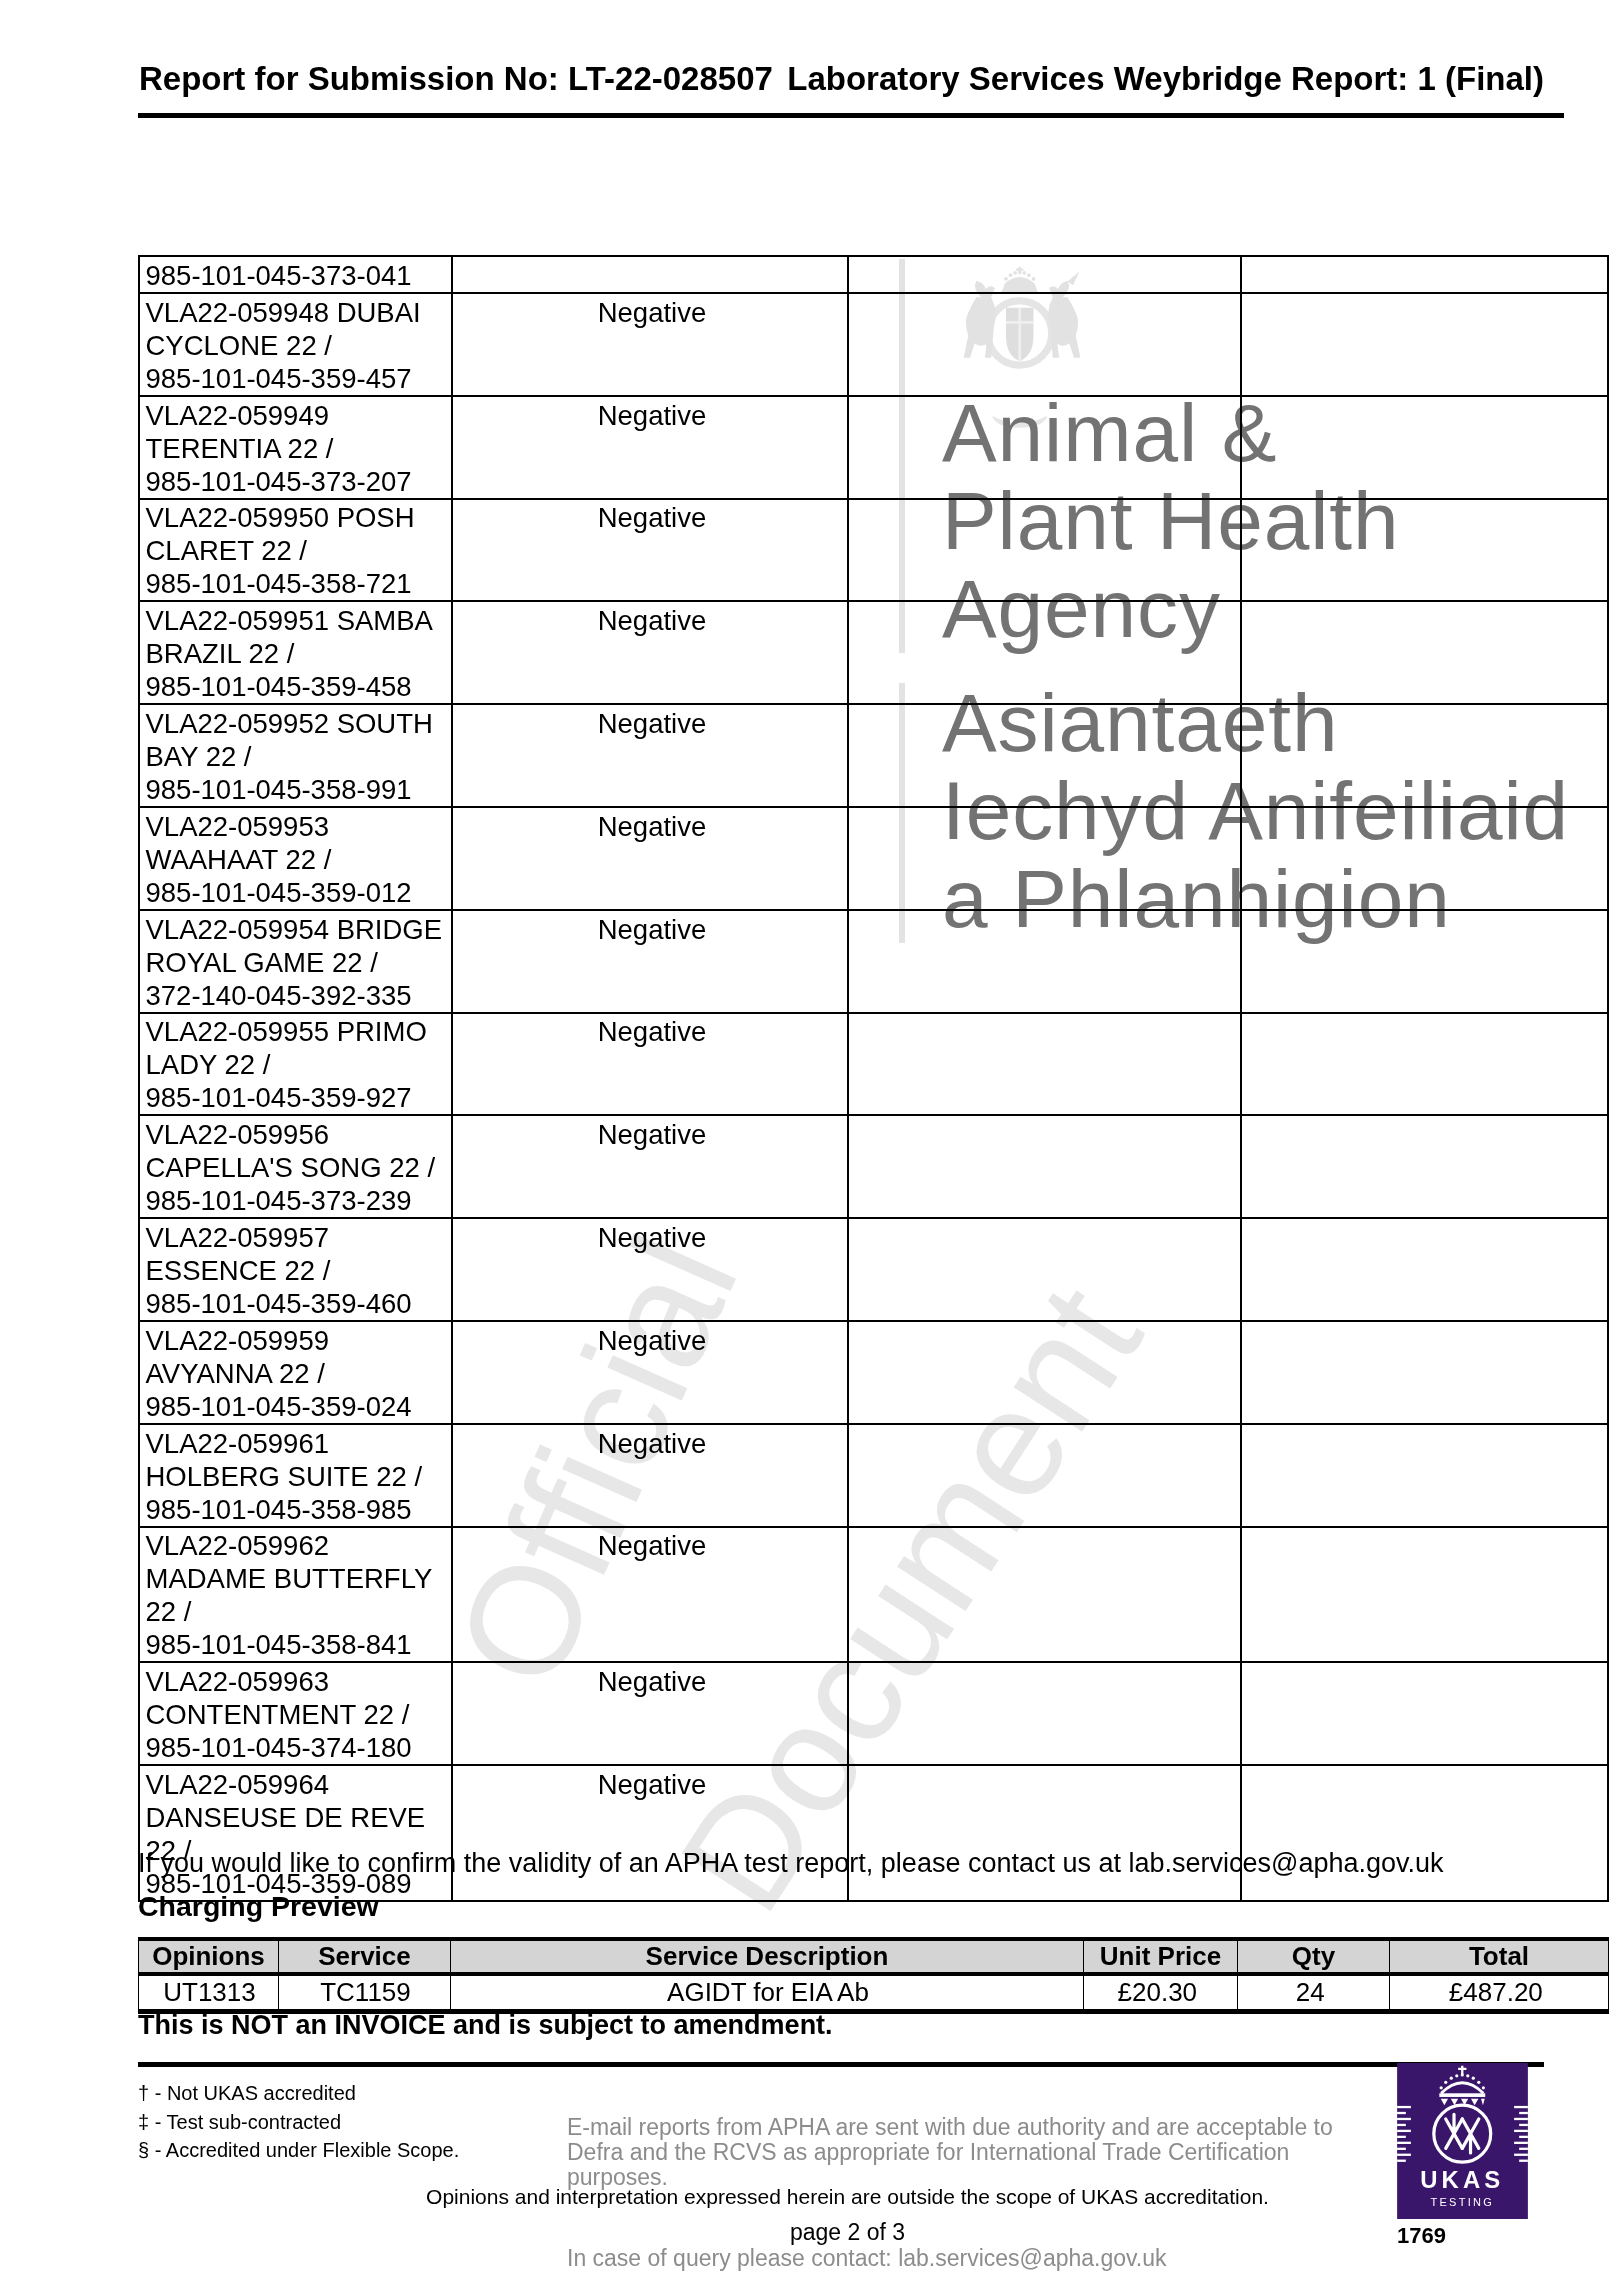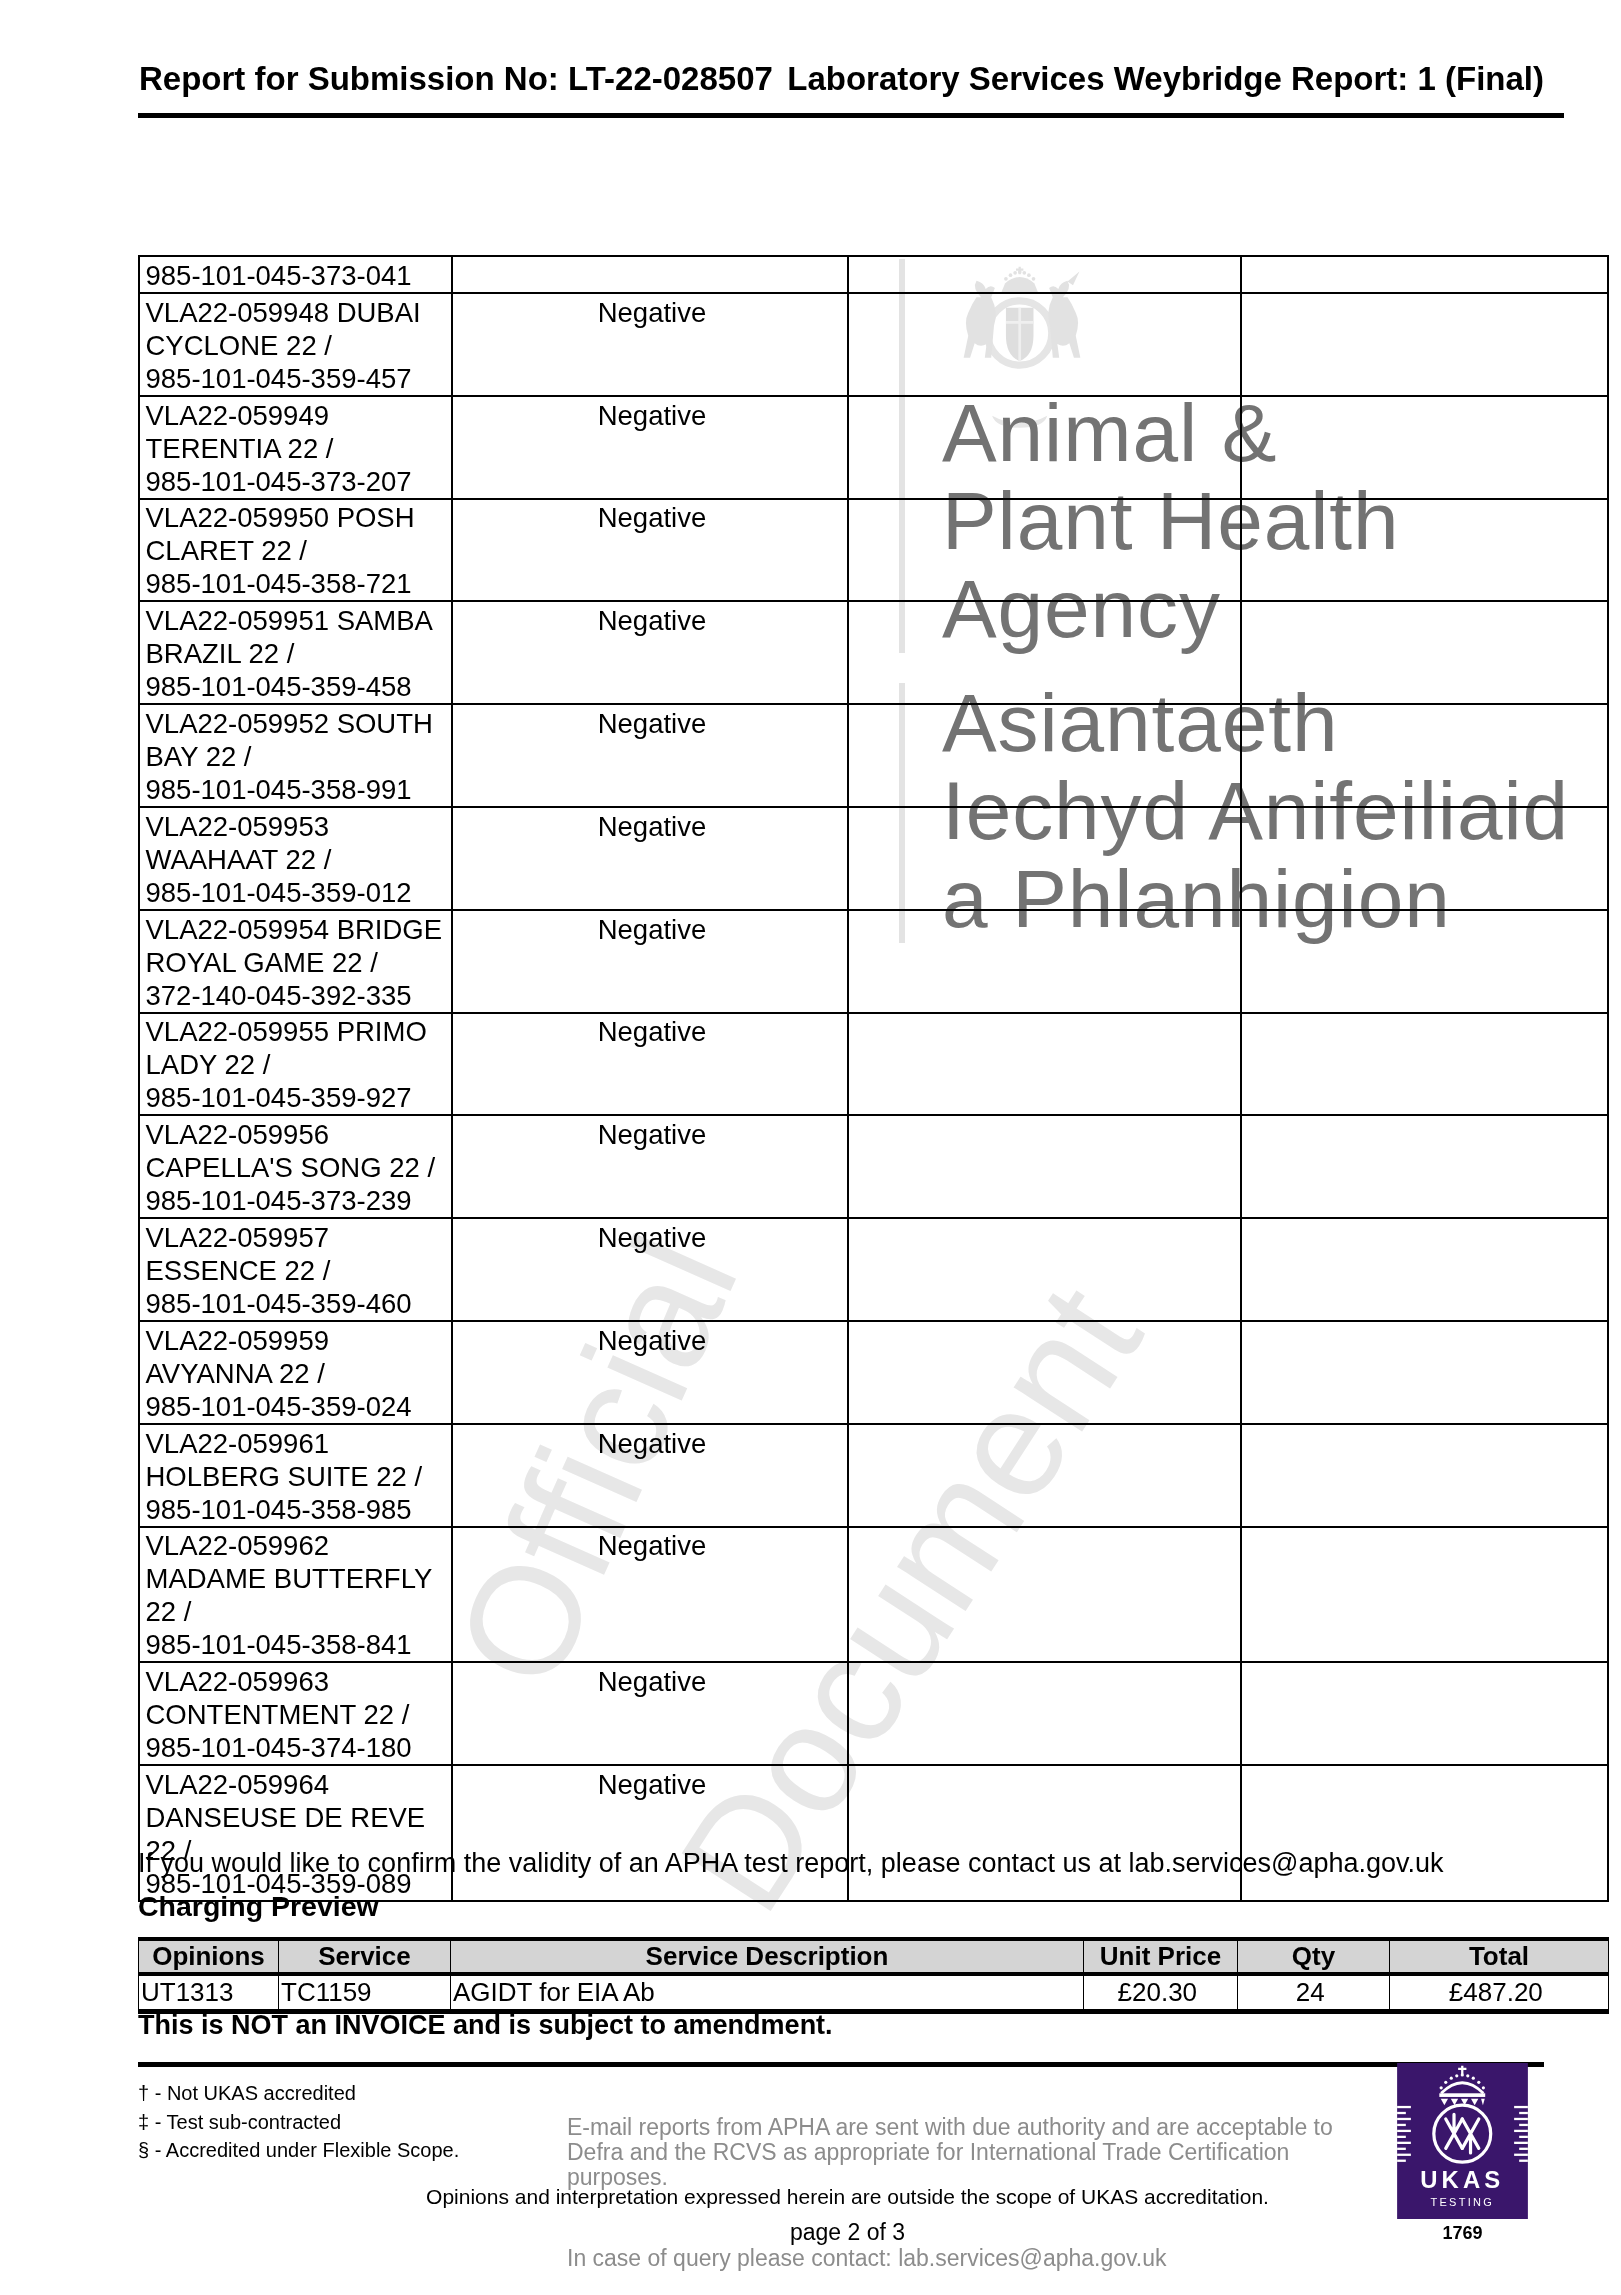--- a/index.html
+++ b/index.html
@@ -49,34 +49,34 @@
   }
   table.charging th {
     background:#d4d4d4; border:1.8px solid #000;
     border-top:4.1px solid #000; border-bottom:4.1px solid #000;
     height:26px; font-size:26px; font-weight:bold; text-align:center; vertical-align:middle;
   }
   table.charging td {
     border:1.8px solid #000; border-bottom:5.5px solid #000;
     height:37px; font-size:26px; vertical-align:middle;
   }
-  table.charging td.txt { text-align:left; padding-left:2px; }
+  table.charging td.txt { text-align:center; padding-left:2px; }
   table.charging td.num { text-align:center; padding-right:6.4px;margin-top:48px; }
   .not-invoice { position:absolute; left:138px; top:2010px; font-size:27px; font-weight:bold; z-index:2; }
   
   .ftr-rule { position:absolute; left:138px; top:2062px; width:1406px; height:5px; background:#000; z-index:2; }
   .ftr-notes { position:absolute; left:138px; top:2079px; font-size:20px; line-height:28.5px; white-space:pre; z-index:2; }
   .ftr-email { position:absolute; left:567px; top:2065px; width:826px; color:#8c8c8c; font-size:23px; line-height:25px; white-space:pre; z-index:2; }
   .ftr-email .p2 { margin-top:5.5px; }
   .ftr-center { position:absolute; left:138px; width:1419px; text-align:center; z-index:2; }
   .opinions { top:2185px; font-size:21px; }
   .pagenum  { top:2219px; font-size:23px; }
   
   .ukas-badge { position:absolute; left:1397px; top:2063px; width:131px; height:156px; z-index:3; }
-  .ukas-number { position:absolute; left:1397px; top:2223px; width:131px; text-align:center; font-size:18px; font-weight:bold; z-index:3; }
+  .ukas-number { position:absolute; left:1397px; top:2223px; width:131px; text-align:left; font-size:22px; font-weight:bold; z-index:3; }
 </style>
 </head>
 <body>
 
 <div class="page">
 
   <svg class="wm" style="left:937px; top:264px;" width="170" height="184" viewBox="0 0 370 400">
     <g fill="#e2e2e2" stroke="none">
       <path d="M180,6 v16 M172,12 h16" stroke="#e2e2e2" stroke-width="5"></path>
       <circle cx="150" cy="32" r="4"></circle>

